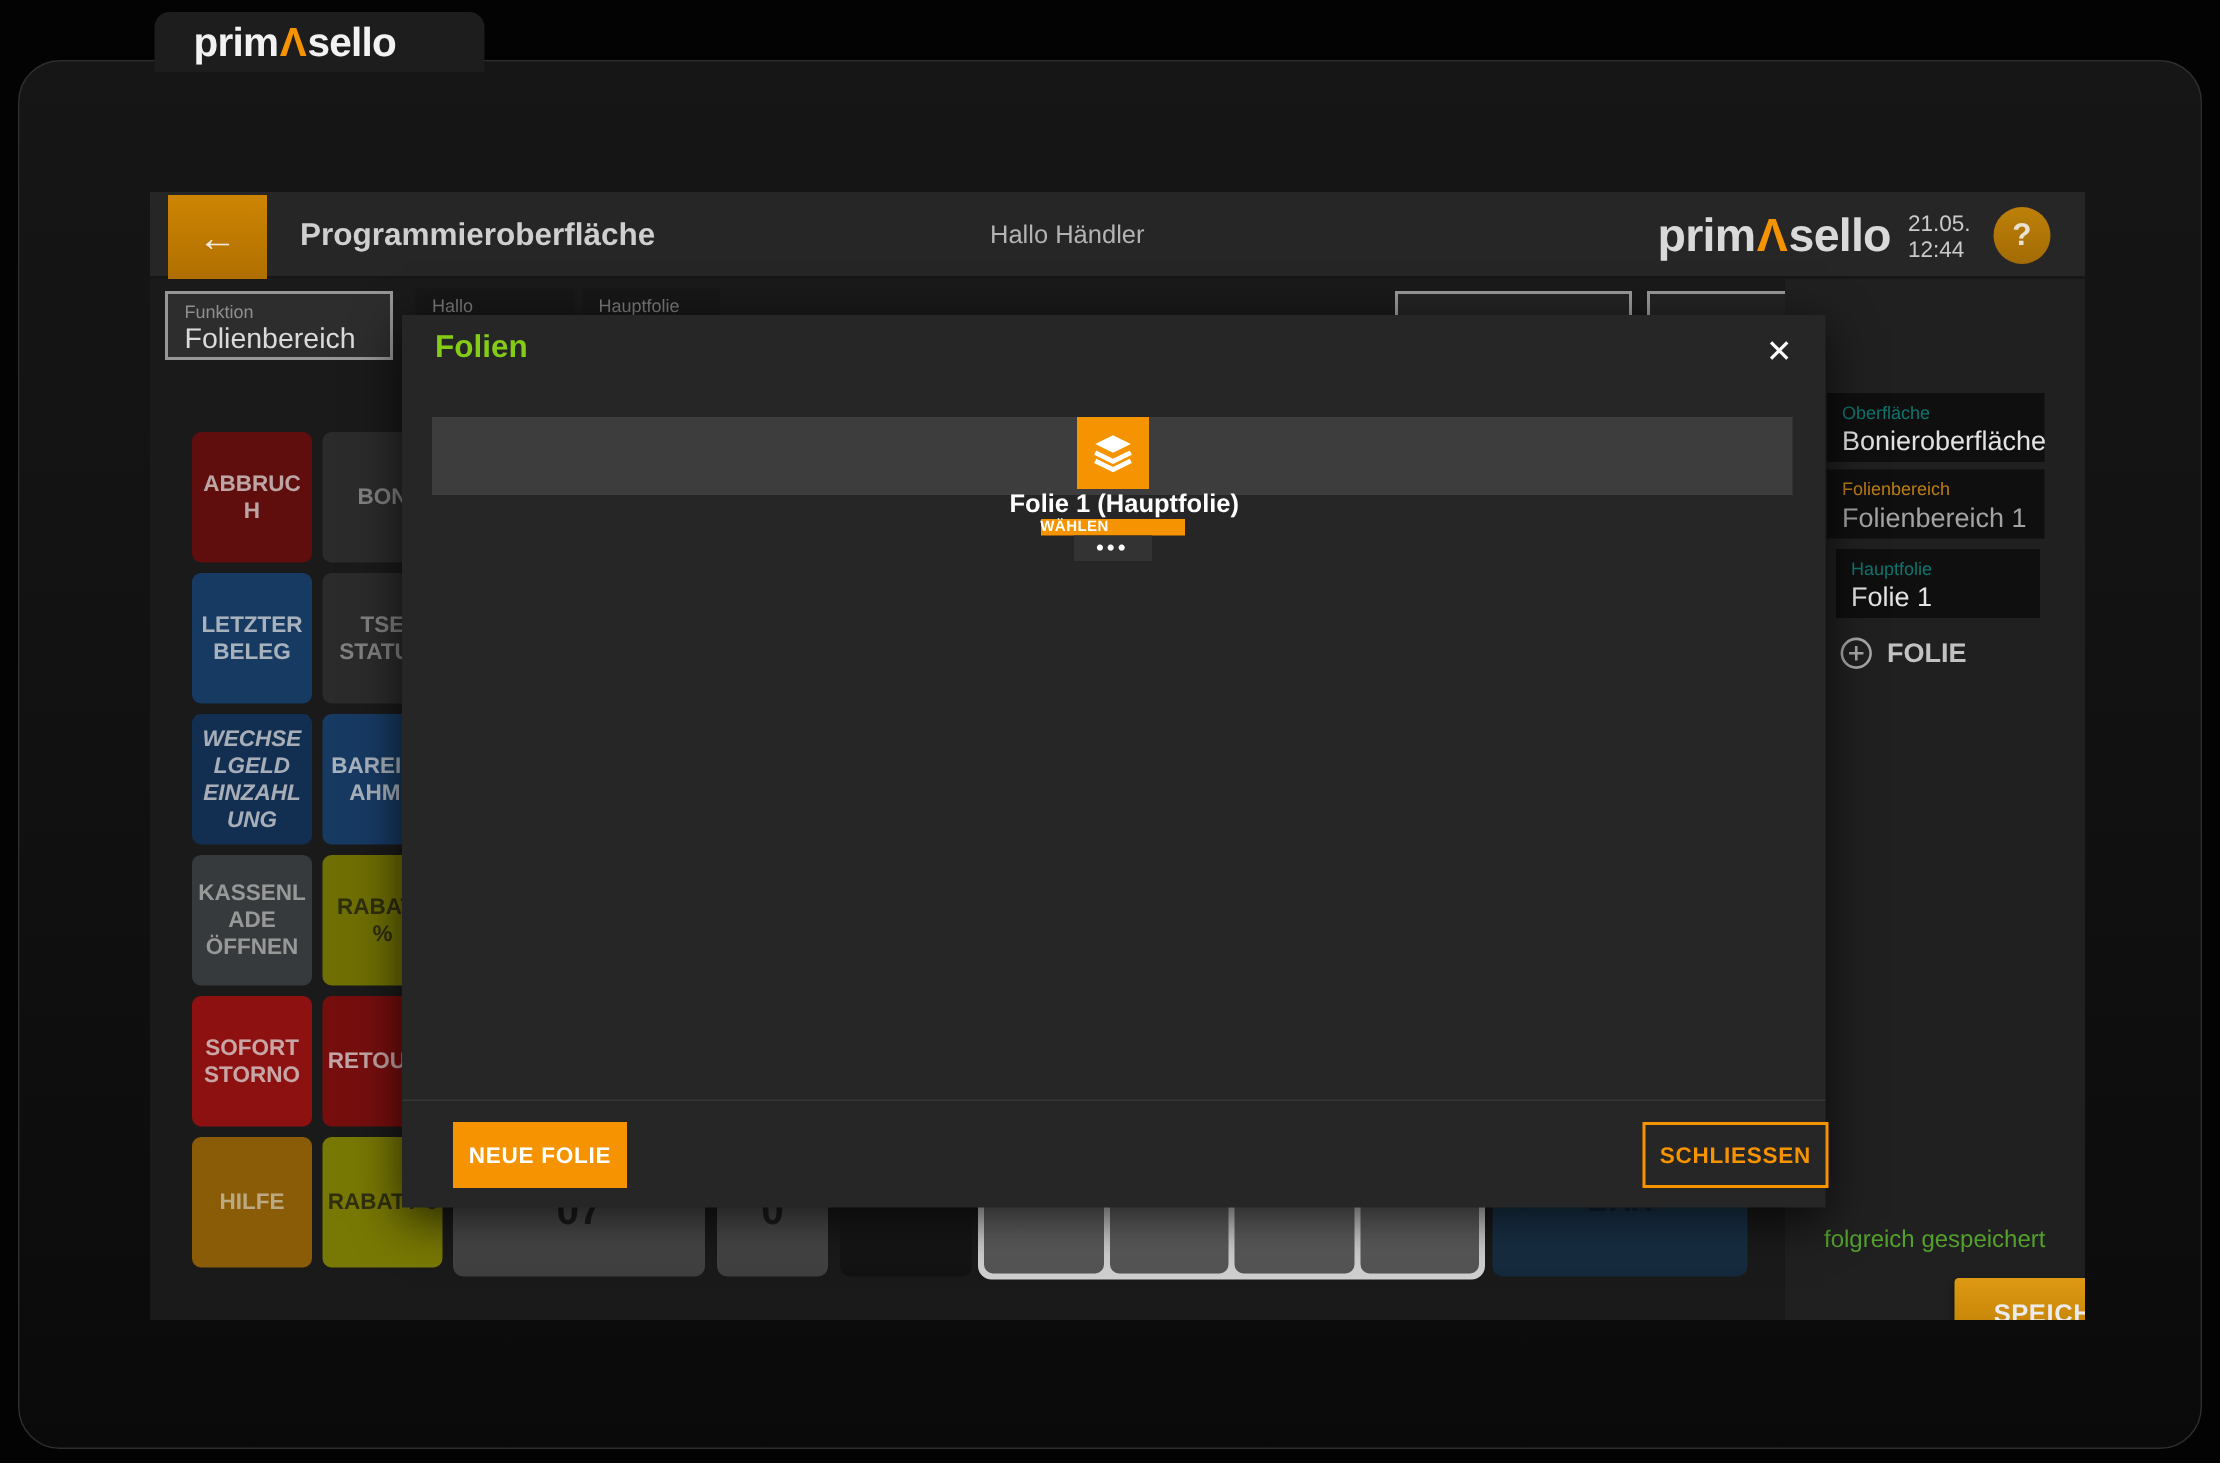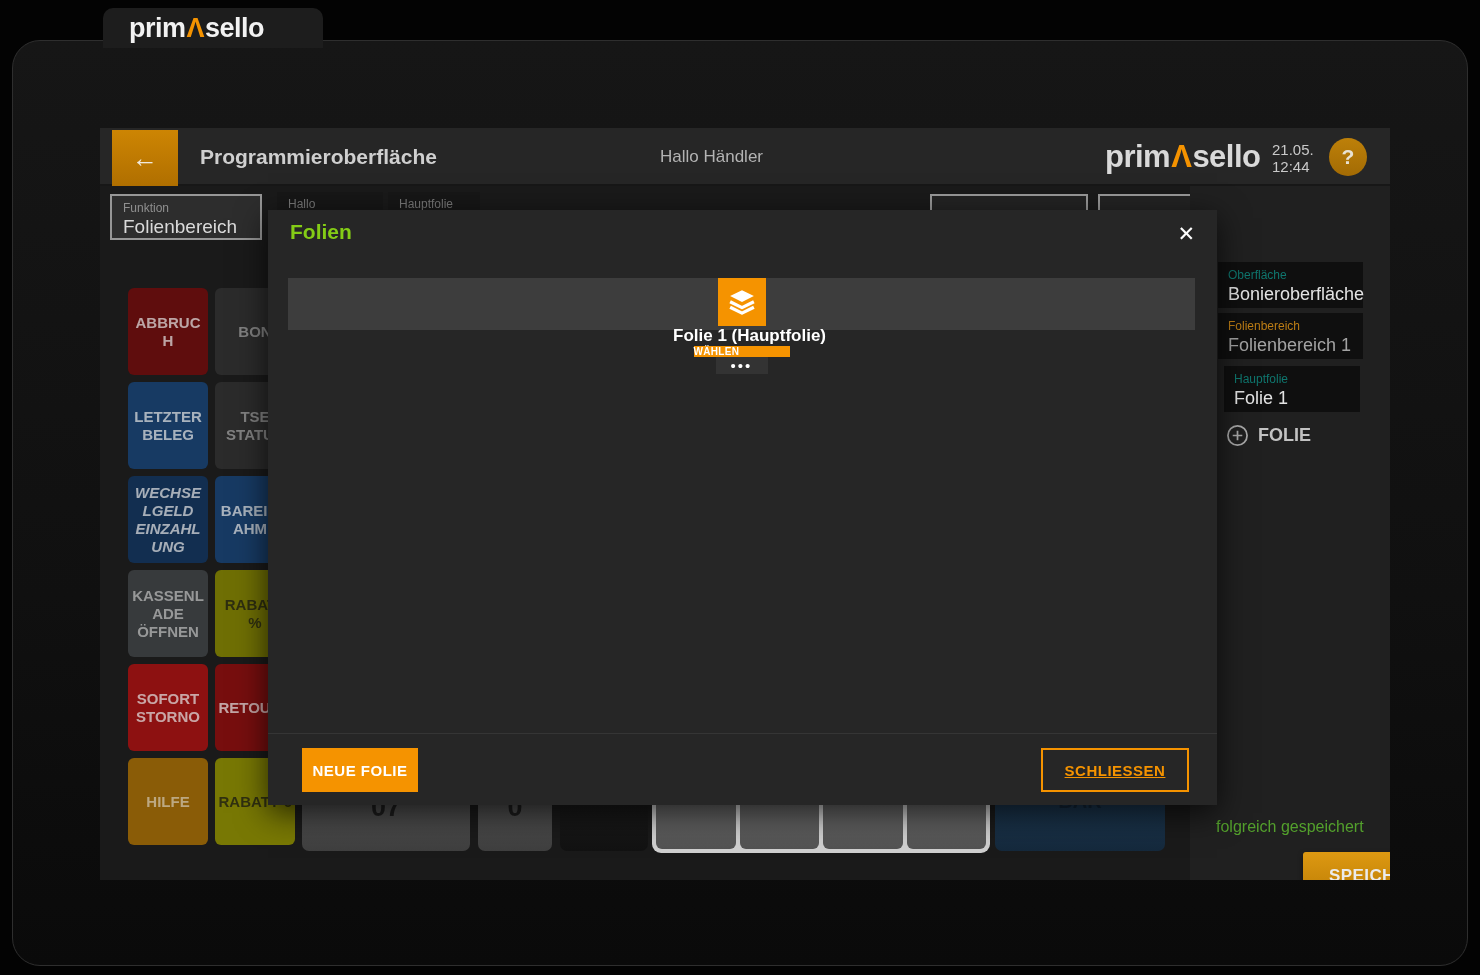--- a/index.html
+++ b/index.html
@@ -255,20 +255,20 @@
         </div>
         <div class="row-menu">
           <span>•••</span>
         </div>
       </div>
 
       <div class="modal-footer">
         <div class="btn-solid" style="left:19px;top:14px;width:116px;height:44px;margin-left:15px;">
           <span>NEUE FOLIE</span>
         </div>
-        <div class="btn-outline" style="left:773px;top:14px;width:148px;height:44px;text-decoration:underline;">
+        <div class="btn-outline" style="left:827px;top:14px;width:124px;height:44px;">
           <span>SCHLIESSEN</span>
         </div>
       </div>
     </div>
 
   </div>
 </div>
 
 </body></html>

